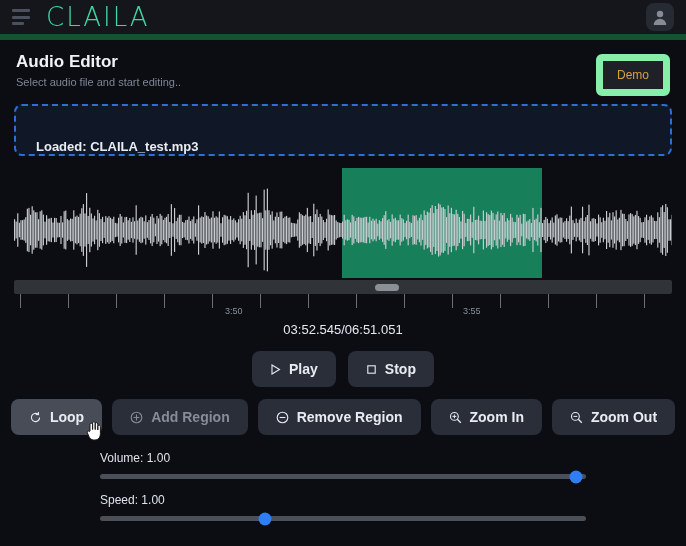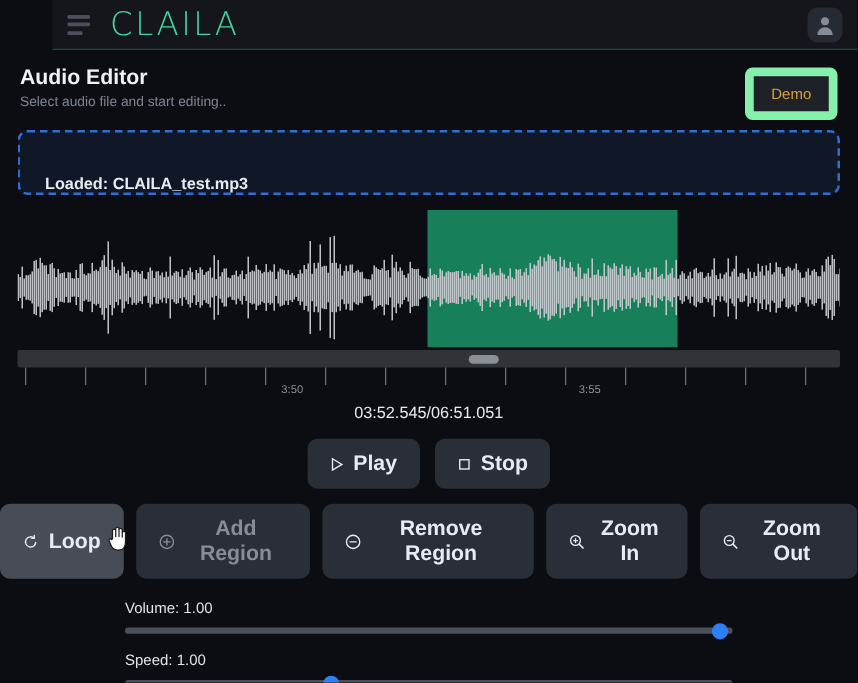--- a/index.html
+++ b/index.html
@@ -9,22 +9,21 @@
     font-family: "Liberation Sans", sans-serif;
     overflow: hidden;
   }
   .app { position: relative; width: 686px; height: 546px; background: #0b0d12; }
 
   
   .topbar {
     height: 40px; background: #14161c;
     display: flex; align-items: center;
     padding: 0 12px;
-    border-bottom: 1px solid #14532d;
-    margin-left: 42px;
+    border-bottom: 6px solid #14532d;
   }
   .hamburger {
     width: 20px; height: 16px; display: flex; flex-direction: column;
     justify-content: space-between; cursor: pointer; margin-right: 14px;
   }
   .hamburger span { display:block; height: 3px; background: #4a505e; border-radius: 1px; }
   .hamburger span:nth-child(1) { width: 18px; }
   .hamburger span:nth-child(2) { width: 18px; }
   .hamburger span:nth-child(3) { width: 12px; }
   .logo {
@@ -78,28 +77,28 @@
   .tick-label { position: absolute; top: 12px; font-size: 9px; color: #8b9099; }
 
   .timestamp {
     text-align: center; font-size: 13px; color: #e6eaf0; margin-top: 2px;
   }
 
   
   .btn-row { display: flex; justify-content: center; gap: 12px; margin-top: 14px; }
   .btn {
     background: #2a2e38; color: #e8ecf2; border: none; border-radius: 8px;
-    font-size: 17px; font-weight: bold; padding: 10px 18px; cursor: pointer;
+    font-size: 14px; font-weight: bold; padding: 10px 18px; cursor: pointer;
     display: flex; align-items: center; gap: 8px;
     font-family: "Liberation Sans", sans-serif;
   }
   .btn.hovered { background: #474c57; }
   .btn.disabled { color: #868c98; cursor: default; }
   .btn .gi { display: inline-flex; align-items: center; }
-  .btn-row2 { display: flex; gap: 10px; margin-top: 12px; }
+  .btn-row2 { display: flex; justify-content: center; gap: 10px; margin-top: 12px; }
 
   
   .cursor-hand { position: absolute; left: 86px; top: 420px; pointer-events: none; }
 
   
   .slider-block { margin: 16px 100px 0 100px; }
   .slider-label { font-size: 12px; color: #dfe4ea; margin-bottom: 9px; }
   .slider-track {
     position: relative; height: 5px; background: #4b4f58; border-radius: 3px;
   }

